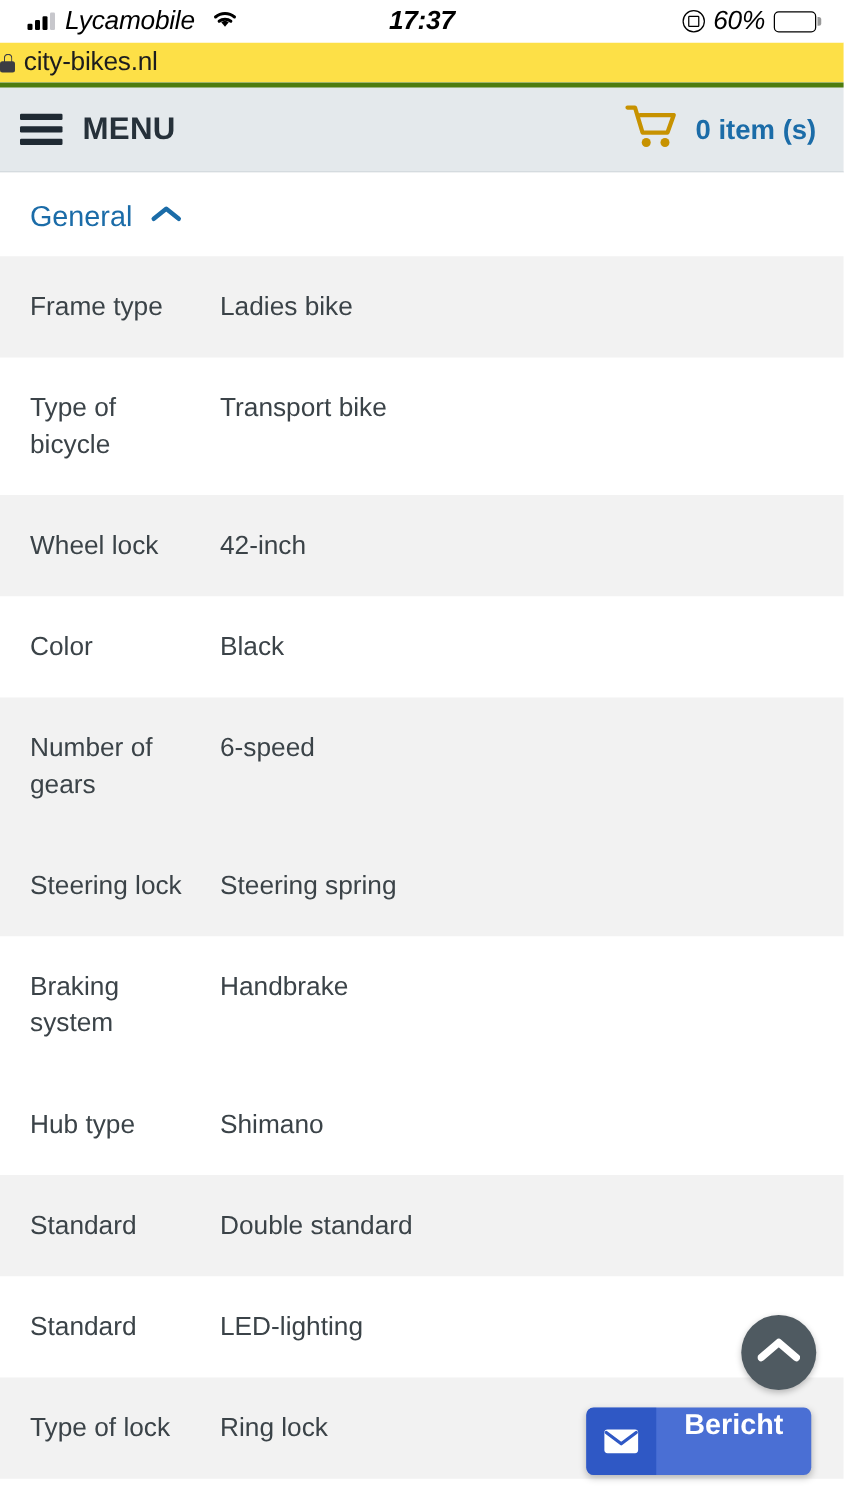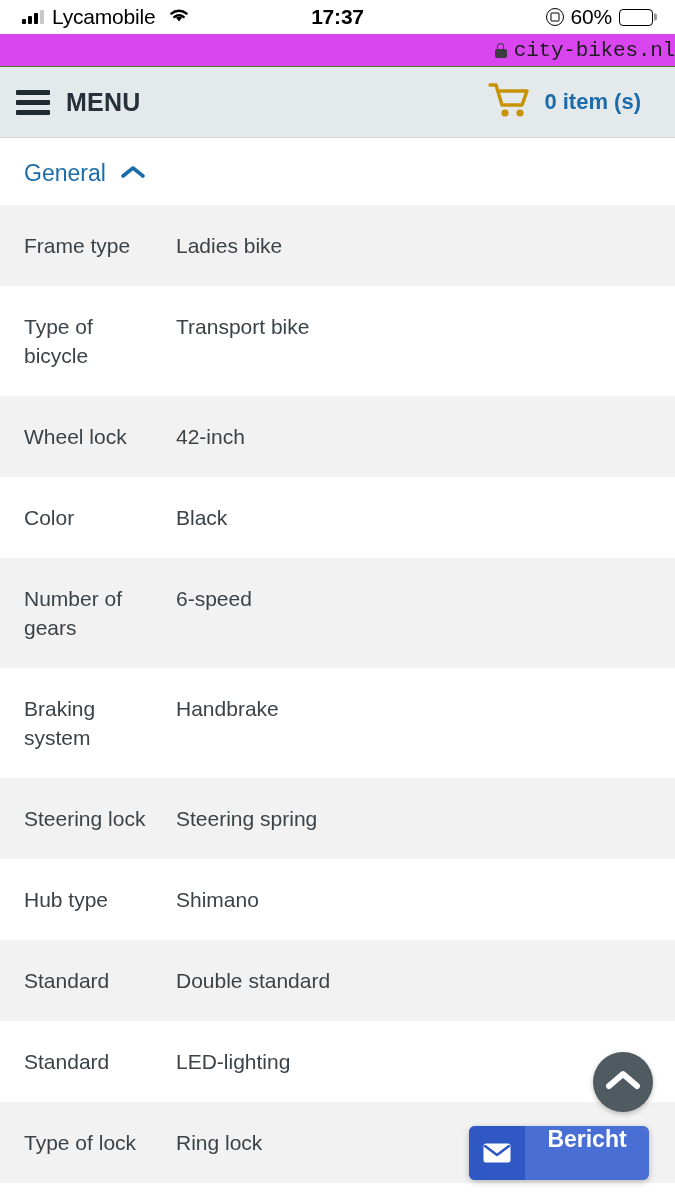--- a/index.html
+++ b/index.html
@@ -12,20 +12,21 @@
   }
 
   
   .statusbar {
     height: 34px;
     display: flex;
     align-items: center;
     padding: 0 22px;
     position: relative;
     background: #ffffff;
+    font-style: italic;
   }
   .sb-left { display: flex; align-items: center; gap: 8px; }
   .signal-bars { display: flex; align-items: flex-end; gap: 2px; height: 14px; }
   .signal-bars i { display: block; width: 4px; background: #000; border-radius: 1px; }
   .signal-bars i:nth-child(1) { height: 5px; }
   .signal-bars i:nth-child(2) { height: 8px; }
   .signal-bars i:nth-child(3) { height: 11px; }
   .signal-bars i:nth-child(4) { height: 14px; background: #c7c7cc; }
   .carrier { font-size: 21px; color: #000; letter-spacing: -0.2px; }
   .wifi { margin-left: 4px; }
@@ -54,44 +55,43 @@
   .battery::after {
     content: ""; position: absolute; right: -5px; top: 50%;
     transform: translateY(-50%);
     width: 3px; height: 7px; background: rgba(0,0,0,0.4); border-radius: 0 2px 2px 0;
   }
   .battery .fill { height: 100%; background: #fdd835; border-radius: 2px; }
 
   
   .urlbar {
     height: 32px;
-    display: flex; align-items: center; justify-content: flex-end; gap: 7px;
-    background: #d946ef;
-    font-family: Liberation Mono, monospace;
+    display: flex; align-items: center; justify-content: flex-start; gap: 7px;
+    background: #fde047;
   }
   .url-lock { width: 12px; height: 15px; position: relative; }
   .url-lock .body {
     position: absolute; bottom: 0; left: 0; width: 12px; height: 9px;
     background: #3c3c43; border-radius: 2px;
   }
   .url-lock .shackle {
     position: absolute; top: 0; left: 2.5px; width: 7px; height: 7px;
     border: 1.8px solid #3c3c43; border-bottom: none;
     border-radius: 4px 4px 0 0;
   }
   .url-text { font-size: 21px; color: #1c1c1e; letter-spacing: -0.2px; }
 
   
   .site-header {
     height: 72px;
     background: #e4e9ec;
-    border-top: 1px solid #4d7c0f;
+    border-top: 4px solid #4d7c0f;
     border-bottom: 1px solid #cfd6da;
     display: flex; align-items: center; justify-content: space-between;
-    padding: 0 34px 0 16px;
+    padding: 0 22px 0 16px;
   }
   .menu-group { display: flex; align-items: center; gap: 16px; }
   .hamburger { display: flex; flex-direction: column; gap: 5px; }
   .hamburger span {
     display: block; width: 34px; height: 5px; background: #1f2a33; border-radius: 1px;
   }
   .menu-label {
     font-size: 25px; font-weight: 700; color: #26313a; letter-spacing: 0.2px;
   }
   .cart-group { display: flex; align-items: center; gap: 12px; }
@@ -237,27 +237,27 @@
     <div class="spec-val">42-inch</div>
   </div>
   <div class="spec-row">
     <div class="spec-key">Color</div>
     <div class="spec-val">Black</div>
   </div>
   <div class="spec-row alt">
     <div class="spec-key">Number of gears</div>
     <div class="spec-val">6-speed</div>
   </div>
+  <div class="spec-row alt">
+    <div class="spec-key">Steering lock</div>
+    <div class="spec-val">Steering spring</div>
+  </div>
   <div class="spec-row">
     <div class="spec-key">Braking system</div>
     <div class="spec-val">Handbrake</div>
-  </div>
-  <div class="spec-row alt">
-    <div class="spec-key">Steering lock</div>
-    <div class="spec-val">Steering spring</div>
   </div>
   <div class="spec-row">
     <div class="spec-key">Hub type</div>
     <div class="spec-val">Shimano</div>
   </div>
   <div class="spec-row alt">
     <div class="spec-key">Standard</div>
     <div class="spec-val">Double standard</div>
   </div>
   <div class="spec-row">

